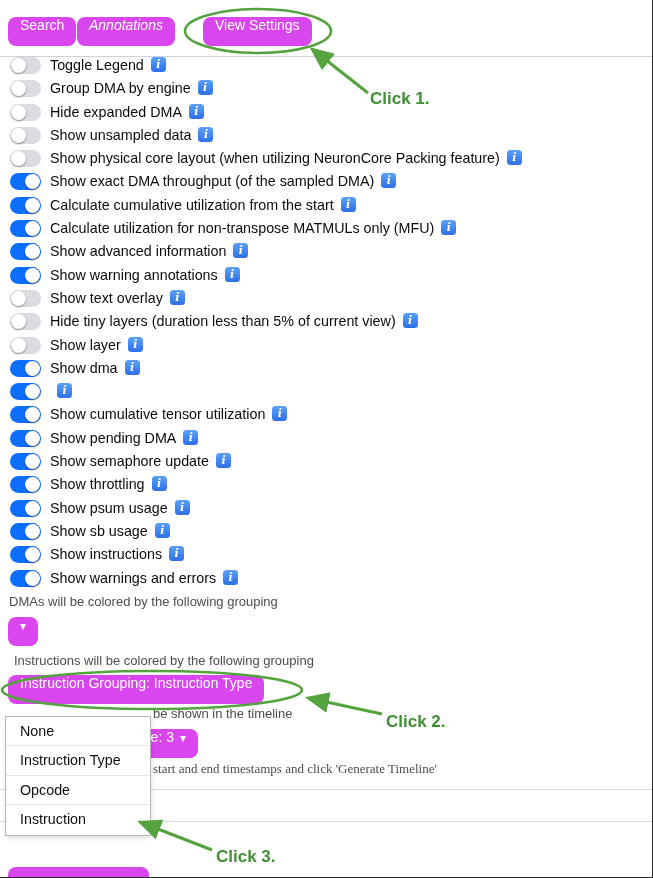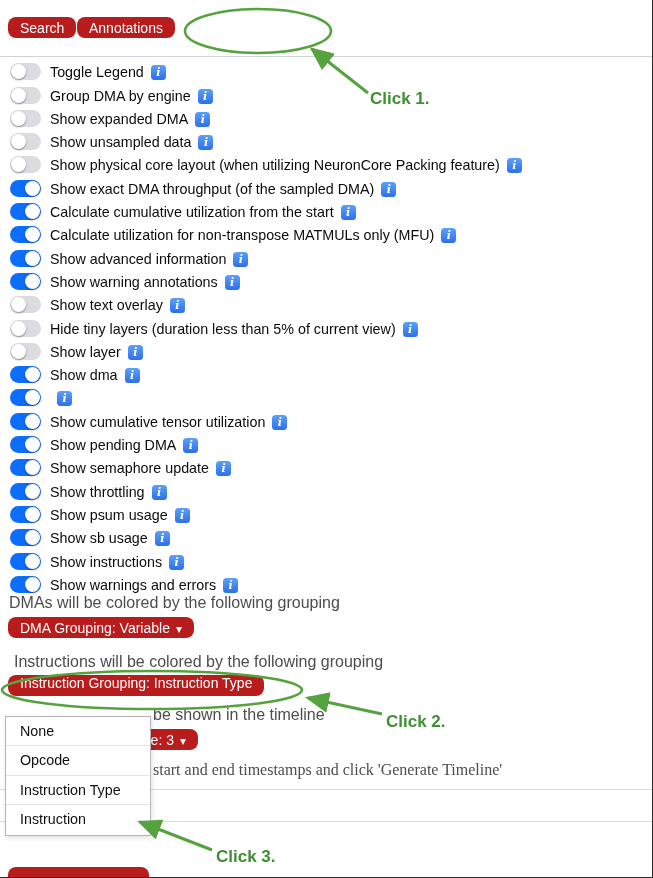--- a/index.html
+++ b/index.html
@@ -10,33 +10,33 @@
   }
   .page {
     position: relative; width: 653px; height: 878px;
     overflow: hidden; background: #fff;
     border-right: 1px solid #2b2b2b; border-bottom: 1px solid #2b2b2b;
   }
 
   
   .btn {
     position: absolute;
-    display: inline-flex; align-items: center; gap: 6px;
-    background: #b91c1c; color: #fff;
+    display: inline-flex; align-items: flex-start; gap: 6px;
+    background: #d946ef; color: #fff;
     border: none; border-radius: 8px;
     font-family: inherit; font-size: 14px;
-    padding: 0 12px; height: 21px; cursor: pointer;
+    padding: 0 12px; height: 29px; cursor: pointer;
     white-space: nowrap;
   }
   .caret::after { content: "▾"; font-size: 12px; line-height: 1; }
   .top-divider { position: absolute; top: 56px; left: 0; width: 100%; border-top: 1px solid #ccd3da; }
 
   
   .toggle-list { position: absolute; top: 57px; left: 10px; }
-  .toggle-row { display: flex; align-items: flex-end; height: 23.3px; }
+  .toggle-row { display: flex; align-items: flex-start; height: 23.3px; }
   .switch {
     position: relative; width: 31px; height: 17px; border-radius: 9px;
     margin-right: 9px; flex-shrink: 0; cursor: pointer;
   }
   .switch.off { background: #dbdbe0; }
   .switch.on  { background: #0d6efd; }
   .knob {
     position: absolute; top: 1px; width: 15px; height: 15px;
     border-radius: 50%; background: #fff;
     box-shadow: 0 1px 2px rgba(0,0,0,.4);
@@ -47,21 +47,21 @@
   .info {
     display: inline-block; width: 15px; height: 15px; margin-left: 7px;
     border-radius: 3.5px;
     background: linear-gradient(180deg, #5ba1f9 0%, #2e6fe8 100%);
     color: #fff; font-family: "DejaVu Serif", serif; font-style: italic; font-weight: bold;
     font-size: 11px; line-height: 15px; text-align: center;
     flex-shrink: 0; cursor: pointer;
   }
 
   
-  .caption, .frag { position: absolute; font-size: 16px; color: #4d4d4d; white-space: nowrap; }
+  .caption, .frag { position: absolute; font-size: 13px; color: #4d4d4d; white-space: nowrap; }
 
   
   .menu {
     position: absolute; left: 5px; top: 716px; width: 146px;
     background: #22c55e; border: 1px solid #b5b5b5;
     box-shadow: 1px 2px 5px rgba(0,0,0,.12); z-index: 10;
   }
   .menu-item {
     height: 29.4px; line-height: 29.4px; padding-left: 14px;
     font-size: 14.3px; color: #101010; cursor: pointer;
@@ -78,23 +78,26 @@
   .ann-text   { fill: #3f8f33; font-weight: bold; font-size: 17px; font-family: "Liberation Sans", sans-serif; }
 </style>
 </head>
 <body>
 
 <div class="page">
 
   <button class="btn" style="left:8px; top:17px;">
     <span>Search</span>
   </button>
-  <button class="btn" style="left:77px; top:17px;">
+  <button class="btn" style="left:77px; top:17px;font-style:italic;">
     <span>Annotations</span>
   </button>
+  <button class="btn" style="left:203px; top:17px;">
+    <span>View Settings</span>
+  </button>
 
   <div class="top-divider"></div>
 
   <div class="toggle-list" id="toggle-list">
       <div class="toggle-row">
     <span class="switch off">
           <span class="knob"></span>
         </span>
     <span class="toggle-label">Toggle Legend</span>
     <span class="info">i</span>
@@ -103,21 +106,21 @@
     <span class="switch off">
           <span class="knob"></span>
         </span>
     <span class="toggle-label">Group DMA by engine</span>
     <span class="info">i</span>
   </div>
       <div class="toggle-row">
     <span class="switch off">
           <span class="knob"></span>
         </span>
-    <span class="toggle-label">Show expanded DMA</span>
+    <span class="toggle-label">Hide expanded DMA</span>
     <span class="info">i</span>
   </div>
       <div class="toggle-row">
     <span class="switch off">
           <span class="knob"></span>
         </span>
     <span class="toggle-label">Show unsampled data</span>
     <span class="info">i</span>
   </div>
       <div class="toggle-row">
@@ -249,21 +252,20 @@
     <span class="switch on">
           <span class="knob"></span>
         </span>
     <span class="toggle-label">Show warnings and errors</span>
     <span class="info">i</span>
   </div>
     </div>
 
   <div class="caption" style="left:9px; top:594px;">DMAs will be colored by the following grouping</div>
   <button class="btn" style="left:8px; top:617px;">
-    <span>DMA Grouping: Variable</span>
     <span class="caret"></span>
   </button>
 
   <div class="caption" style="left:14px; top:653px;">Instructions will be colored by the following grouping</div>
   <button class="btn" style="left:8px; top:675px;flex-direction:column;">
     <span>Instruction Grouping: Instruction Type</span>
     <span class="caret"></span>
   </button>
 
   <div class="frag" style="left:153px; top:706px;">be shown in the timeline</div>
@@ -275,22 +277,22 @@
 
   <div class="frag" style="left:153px; top:761px;font-family:Liberation Serif, serif;">start and end timestamps and click 'Generate Timeline'</div>
 
   <div class="hr-line" style="top:789px;"></div>
   <div class="hr-line" style="top:821px;"></div>
 
   <button class="btn" style="left:8px; top:867px; width:141px; z-index:2;"></button>
 
   <div class="menu" id="menu-items">
       <div class="menu-item">None</div>
+      <div class="menu-item">Instruction Type</div>
       <div class="menu-item">Opcode</div>
-      <div class="menu-item">Instruction Type</div>
       <div class="menu-item">Instruction</div>
     </div>
 
   <svg class="overlay" width="653" height="878" viewBox="0 0 653 878">
     <defs>
       <marker id="ah" markerWidth="9" markerHeight="9" refX="7" refY="3.5" orient="auto">
         <path d="M0,0 L8,3.5 L0,7 z" fill="#55a33e"></path>
       </marker>
     </defs>
     <ellipse class="ann-stroke" cx="258" cy="31" rx="73" ry="22"></ellipse>

